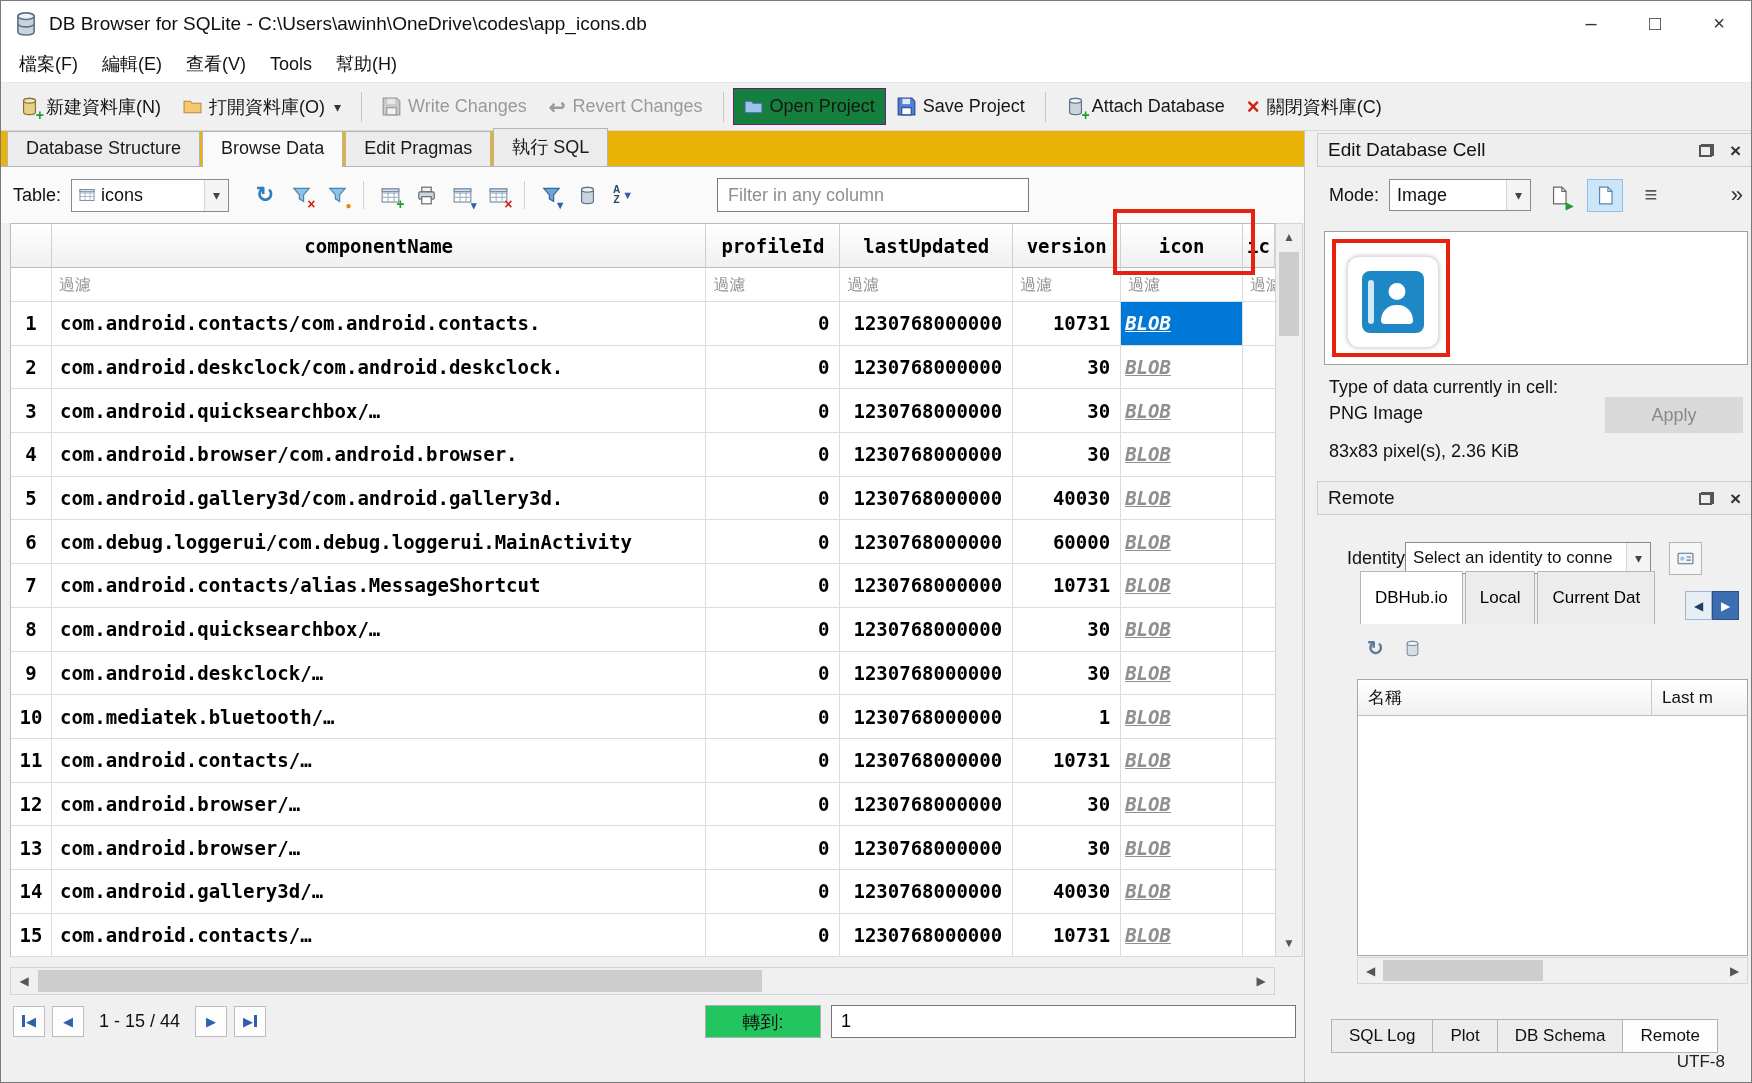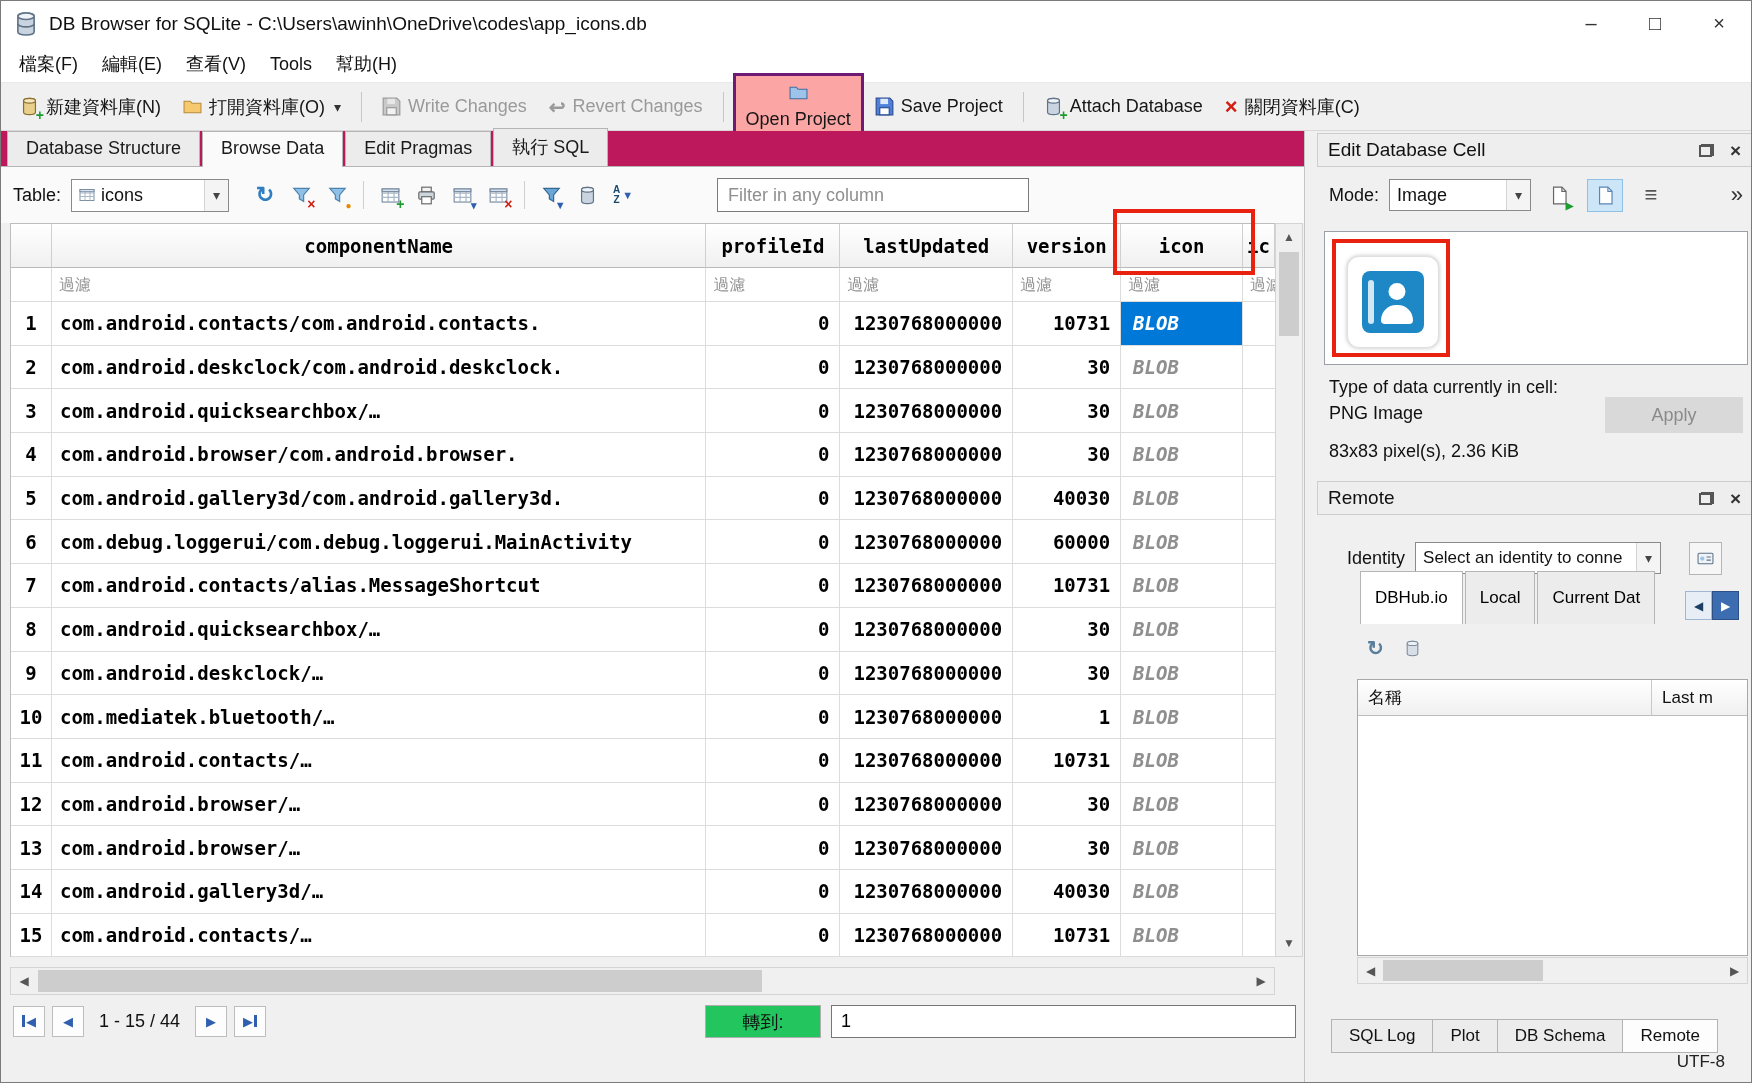--- a/index.html
+++ b/index.html
@@ -14,36 +14,36 @@
   .win-btn { width:64px; display:flex; align-items:center; justify-content:center; font-size:20px; color:#333; }
 
   
   .menubar { position:absolute; top:45px; left:0; right:0; height:37px; background:#fff; display:flex; align-items:center; padding:0 6px; border-bottom:1px solid #e8e8e8; }
   .menu-item { padding:5px 12px; font-size:18px; color:#111; }
 
   
   .toolbar { position:absolute; top:82px; left:0; right:0; height:48px; background:#f0f0f0; border-bottom:1px solid #d8d8d8; display:flex; align-items:center; padding:0 8px; }
   .tbtn { display:flex; align-items:center; gap:7px; padding:7px 10px; font-size:18px; color:#161616; border:1px solid transparent; white-space:nowrap; }
   .tbtn.disabled { color:#9a9a9a; }
-  .tbtn.hl { background:#fca5a5; border:3px solid #701a75;flex-direction:column; }
+  .tbtn.hl { background:#15803d; border:1px solid #701a75; }
   .tsep { width:1px; height:30px; background:#c6c6c6; margin:0 9px; }
   .caret { font-size:14px; color:#333; margin-left:2px; }
   .svgi { width:19px; height:19px; display:block; }
   .iconwrap { position:relative; display:inline-flex; }
   .badge { position:absolute; right:-5px; bottom:-6px; font-weight:bold; font-size:14px; line-height:1; }
   .badge.green { color:#1d9d2f; }
   .badge.red { color:#d21f12; }
   .badge.blue { color:#2f5fae; font-size:11px; }
   .badge.orange { color:#e78a00; font-size:10px; }
   .glyph-red { color:#d21f12; font-size:22px; font-weight:bold; line-height:1; }
   .glyph-gray { color:#9a9a9a; font-size:20px; font-weight:bold; line-height:1; }
   .glyph-blue { color:#2e7fc2; font-size:22px; font-weight:bold; line-height:1; }
 
   
-  .tabrow { position:absolute; top:130px; left:0; width:1303px; height:36px; display:flex; align-items:flex-end; padding-left:6px; border-bottom:1px solid #b5b5b5; background:#be185d; }
+  .tabrow { position:absolute; top:130px; left:0; width:1303px; height:36px; display:flex; align-items:flex-end; padding-left:6px; border-bottom:1px solid #b5b5b5; background:#eab308; }
   .tab { padding:6px 18px 7px; font-size:18px; color:#1a1a1a; border:1px solid #b5b5b5; border-bottom:none; background:#ececec; margin-right:2px; }
   .tab.active { background:#fafafa; margin-bottom:-1px; padding-bottom:8px; }
 
   
   .browsebar { position:absolute; top:166px; left:0; width:1303px; height:56px; background:#fafafa; display:flex; align-items:center; padding-left:12px; }
   .tbl-label { font-size:18px; color:#111; margin-right:10px; }
   .combo { display:flex; align-items:center; background:#fff; border:1px solid #8a8a8a; height:33px; padding-left:7px; font-size:18px; color:#111; }
   .combo .arrow-zone { margin-left:auto; width:24px; height:100%; display:flex; align-items:center; justify-content:center; color:#444; font-size:14px; border-left:1px solid #d5d5d5; background:#f4f4f4; }
   .table-combo { width:158px; margin-right:18px; }
   .ibtn { width:36px; height:34px; display:flex; align-items:center; justify-content:center; position:relative; }
@@ -65,21 +65,21 @@
   .fr input::placeholder { color:#949494; }
   .c-num { width:41px; justify-content:center; }
   .c-name { width:655px; padding-left:8px; }
   .th .c-name { padding-left:0; }
   .c-pid { width:134px; }
   .c-lu { width:173px; }
   .c-ver { width:108px; }
   .c-icon { width:122px; }
   .c-x { width:32px; border-right:none; }
   .num { justify-content:flex-end; padding-right:10px; }
-  .blob { font-style:italic; color:#8f8f8f; padding-left:12px; }
+  .blob { font-style:italic; color:#8f8f8f; padding-left:4px;text-decoration:underline; }
   .blob.sel { background:#0078d7; color:#fff; }
 
   
   .vscroll { width:28px; background:#f0f0f0; border:1px solid #d4d4d4; display:flex; flex-direction:column; }
   .sb-btn { height:26px; display:flex; align-items:center; justify-content:center; color:#565656; font-size:12px; background:#f0f0f0; }
   .vscroll .thumb { margin:2px 3px; height:84px; background:#cdcdcd; }
   .hscroll { position:absolute; left:9px; top:966px; width:1265px; height:28px; background:#f0f0f0; border:1px solid #d4d4d4; display:flex; align-items:center; }
   .hscroll .sb-btn { width:26px; height:100%; }
   .hscroll .thumb { width:724px; height:22px; background:#cdcdcd; margin-left:1px; }
   .hscroll .sb-right { margin-left:auto; }
@@ -114,21 +114,21 @@
   .person-tile { width:62px; height:62px; background:#1e88c7; border-radius:8px; position:relative; }
   .person-strip { position:absolute; left:6px; top:9px; bottom:9px; width:6px; background:rgba(255,255,255,.8); border-radius:3px; }
   .person-head { position:absolute; left:56%; top:12px; transform:translateX(-50%); width:17px; height:17px; border-radius:50%; background:#fff; }
   .person-body { position:absolute; left:56%; bottom:9px; transform:translateX(-50%); width:32px; height:19px; border-radius:16px 16px 4px 4px; background:#fff; }
 
   .type-label { position:absolute; left:24px; top:246px; font-size:18px; color:#111; }
   .type-value { position:absolute; left:24px; top:272px; font-size:18px; color:#111; }
   .apply-btn { position:absolute; left:300px; top:266px; width:138px; height:36px; background:#d9d9d9; color:#8a8a8a; font-size:18px; display:flex; align-items:center; justify-content:center; }
   .size-info { position:absolute; left:24px; top:310px; font-size:18px; color:#111; }
 
-  .id-row { position:absolute; left:42px; top:410px; height:34px; display:flex; align-items:center; gap:10px; }
+  .id-row { position:absolute; left:42px; top:410px; height:34px; display:flex; align-items:center; }
   .id-combo { width:246px; height:32px; font-size:17px; }
   .id-btn { width:33px; height:33px; border:1px solid #b5b5b5; background:#f6f6f6; display:flex; align-items:center; justify-content:center; margin-left:18px; }
 
   .rtabs { position:absolute; left:55px; top:458px; height:35px; display:flex; align-items:flex-end; }
   .rtab { padding:16px 14px; font-size:17px; border:1px solid #b5b5b5; border-bottom:none; background:#ececec; margin-right:2px; white-space:nowrap; }
   .rtab.active { background:#fff; }
   .rtab-arrows { position:absolute; right:14px; top:460px; display:flex; }
   .rarrow { width:27px; height:29px; border:1px solid #9fb6d4; background:#e8eef6; color:#1d3f66; font-size:12px; display:flex; align-items:center; justify-content:center; }
   .rarrow.dark { background:#3c6db0; color:#fff; border-color:#2d5186; }
 

